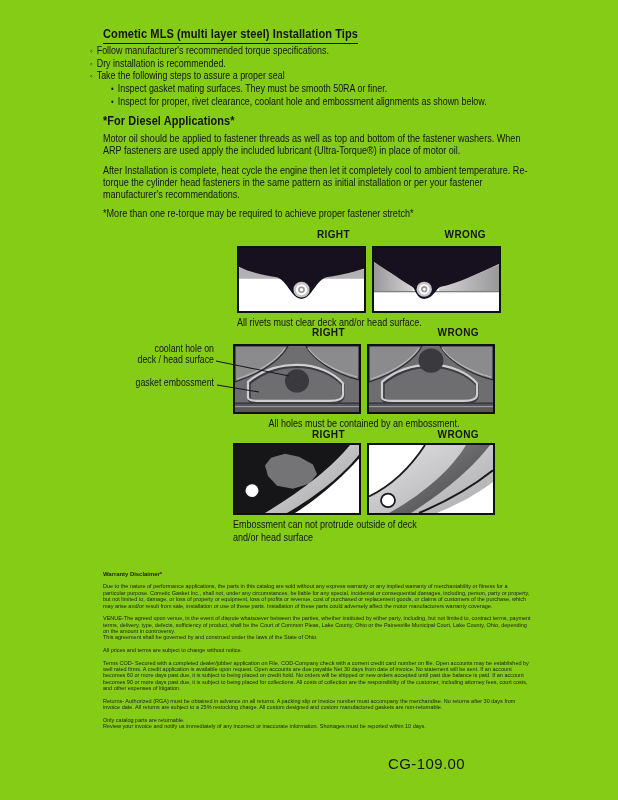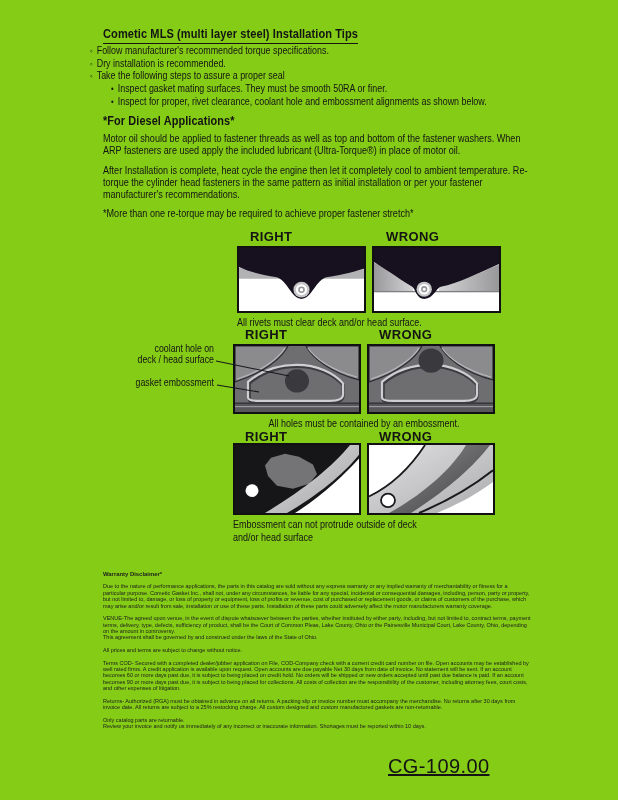--- a/index.html
+++ b/index.html
@@ -15,36 +15,36 @@
         transform:scaleX(0.84);transform-origin:0 0;}
   .tip{padding-left:9px;text-indent:-9px;}
   .tip.sub{padding-left:33px;text-indent:-8px;}
   .marker{display:inline-block;width:8px;text-indent:0;font-size:9px;}
   .diesel{left:103px;top:115px;width:515px;transform:scaleX(0.84);transform-origin:0 0;
           font-size:10.8px;line-height:11.9px;}
   .diesel h2{margin:0 0 6px 0;font-size:13px;font-weight:bold;letter-spacing:.1px;}
   .diesel p{margin:0 0 8px 0;}
 
   
-  .rw-label{width:100px;text-align:left;font-size:13px;font-weight:bold;letter-spacing:.4px;}
+  .rw-label{width:100px;text-align:right;font-size:10px;font-weight:bold;letter-spacing:.4px;}
   .dbox{border:2.5px solid #111114;background:#fff;box-sizing:border-box;}
   .dbox svg{display:block;width:100%;height:100%;}
   .caption{font-size:10.6px;white-space:nowrap;transform:scaleX(0.85);transform-origin:0 50%;}
   .caption.center{transform-origin:50% 50%;}
   .caption2{font-size:10.6px;line-height:12.5px;transform:scaleX(0.85);transform-origin:0 0;
             white-space:pre-line;}
   .callout{width:116px;text-align:right;font-size:10.2px;line-height:10.6px;
            transform:scaleX(0.86);transform-origin:100% 0;}
 
   
   .warranty{left:103px;top:571px;width:428px;font-size:5.5px;line-height:6.4px;color:#1c1c1c;}
   .warranty h3{margin:0 0 6px 0;font-size:5.9px;font-weight:bold;}
   .warranty p{margin:0 0 6.2px 0;white-space:pre-line;}
 
-  .pagenum{left:388px;top:755px;font-size:20px;letter-spacing:.4px;text-decoration:underline;}
+  .pagenum{left:388px;top:755px;font-size:15px;letter-spacing:.4px;}
   .overlay{left:0;top:0;width:618px;height:800px;pointer-events:none;}
 </style>
 </head>
 <body>
 
 <div class="page">
 
   <div class="abs page-title">Cometic MLS (multi layer steel) Installation Tips</div>
 
   <div class="abs tips">

